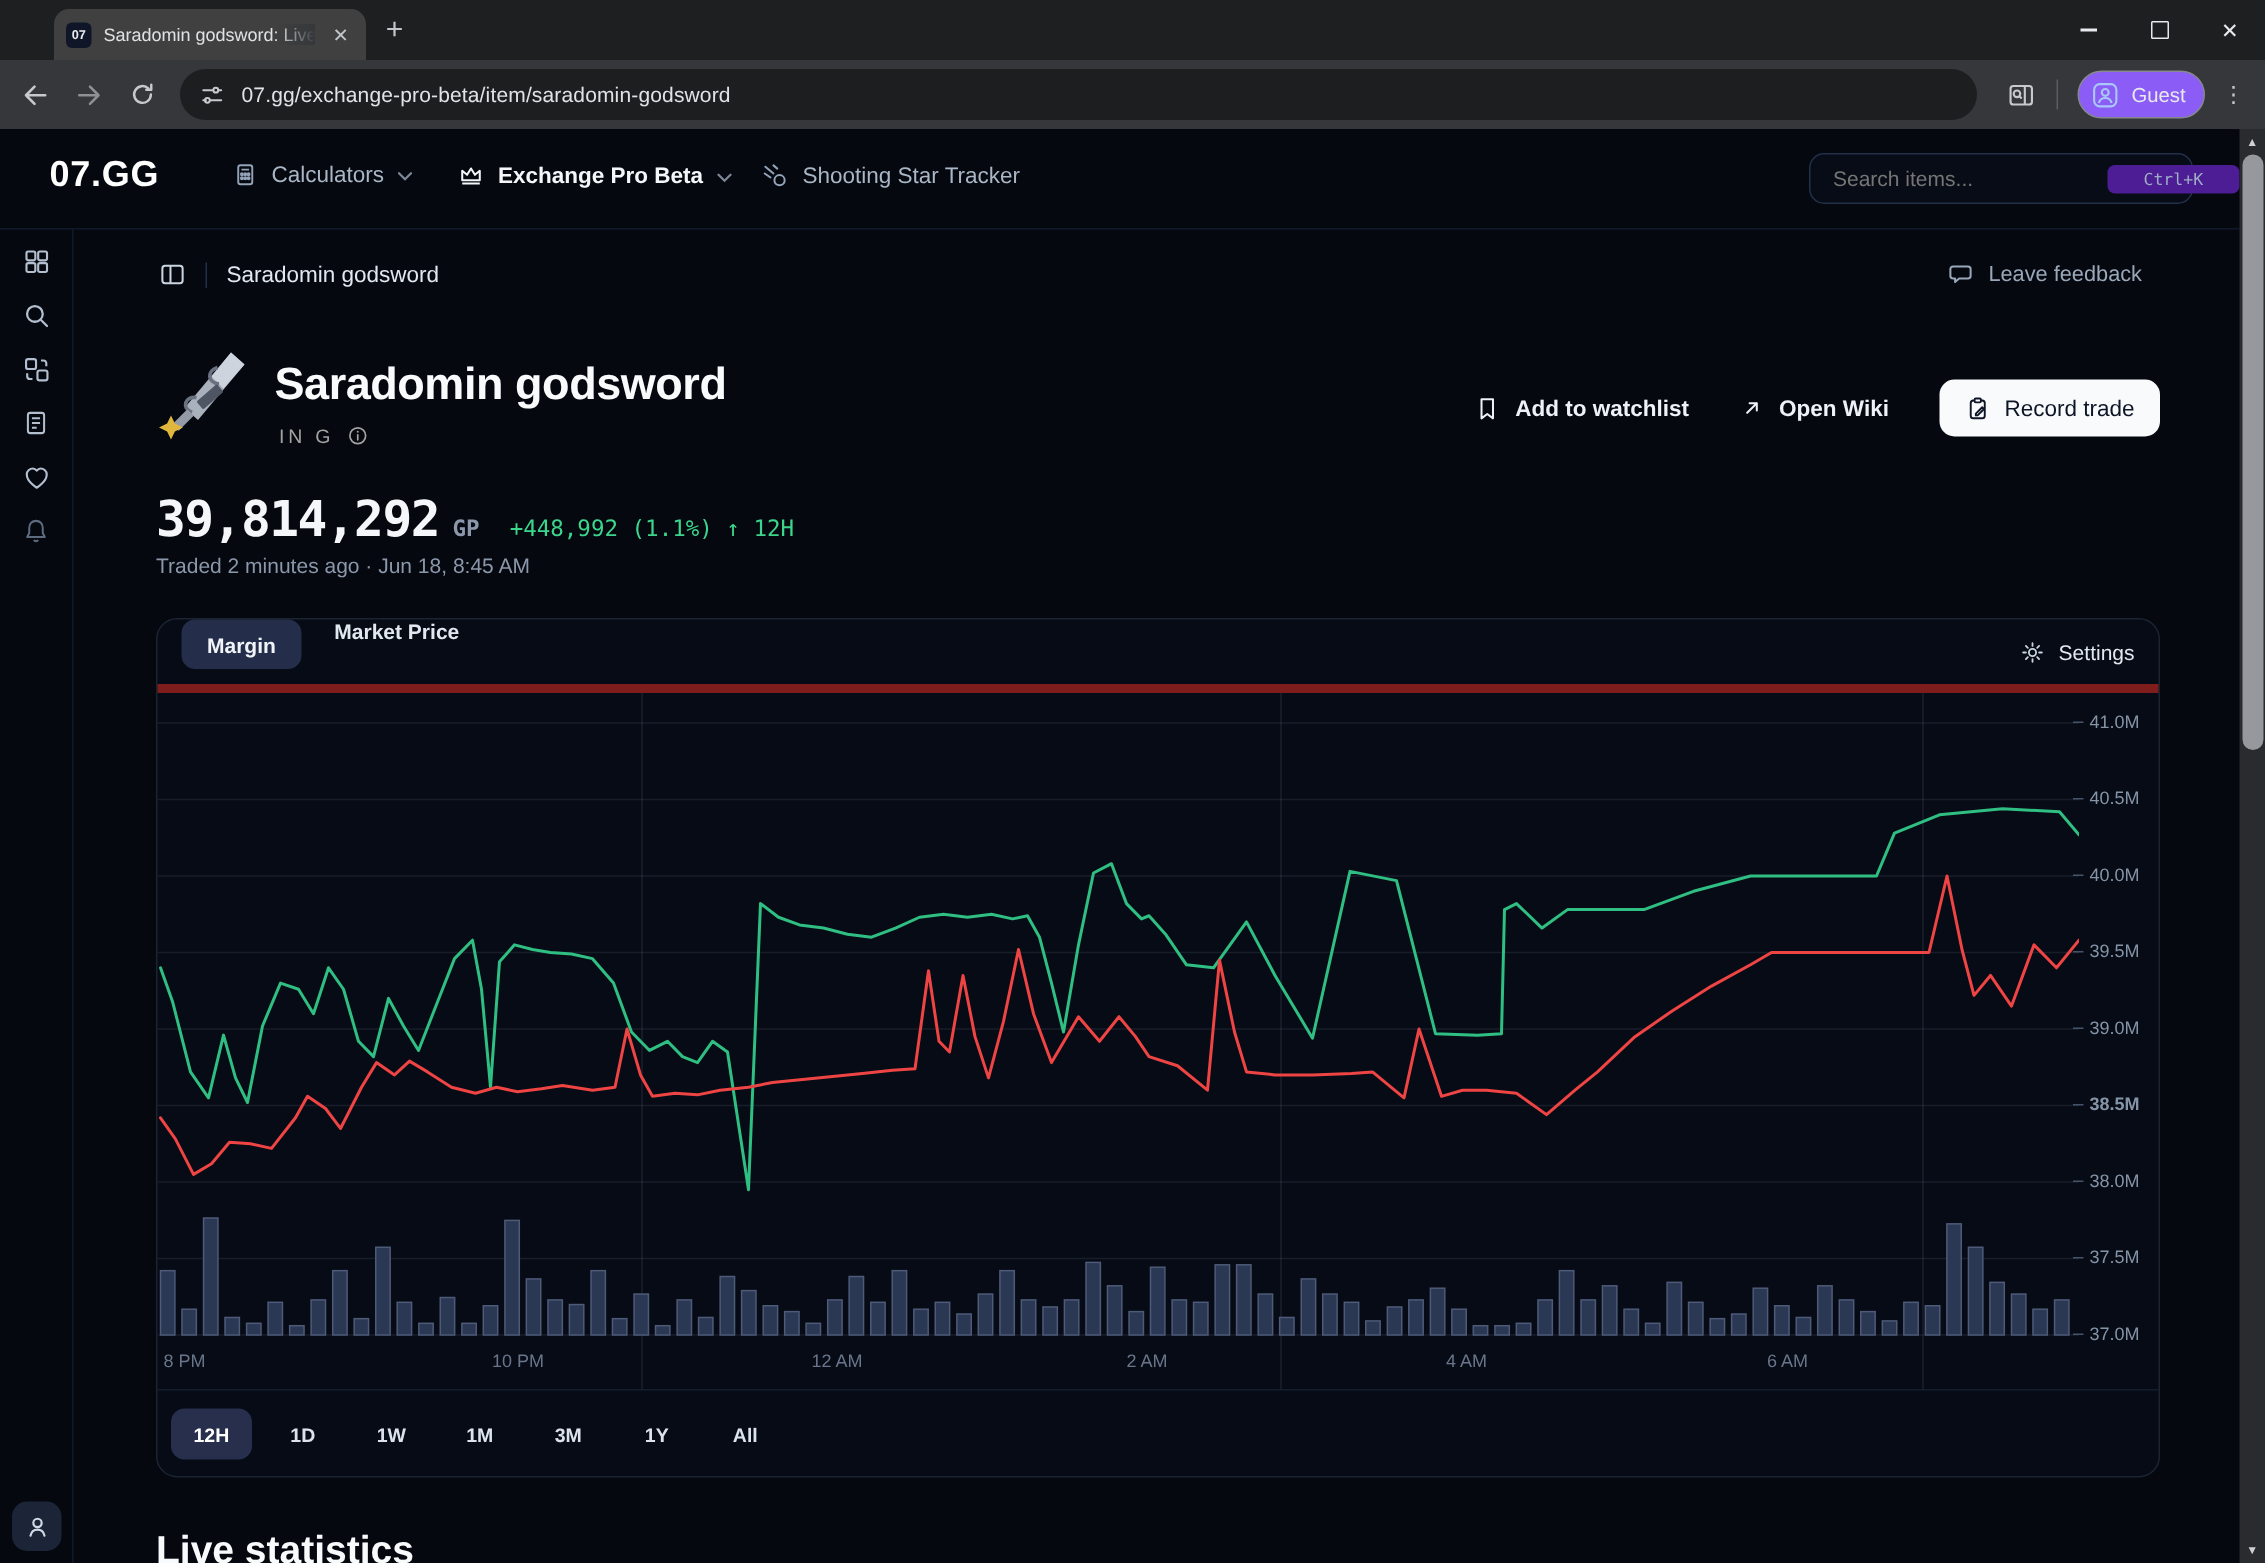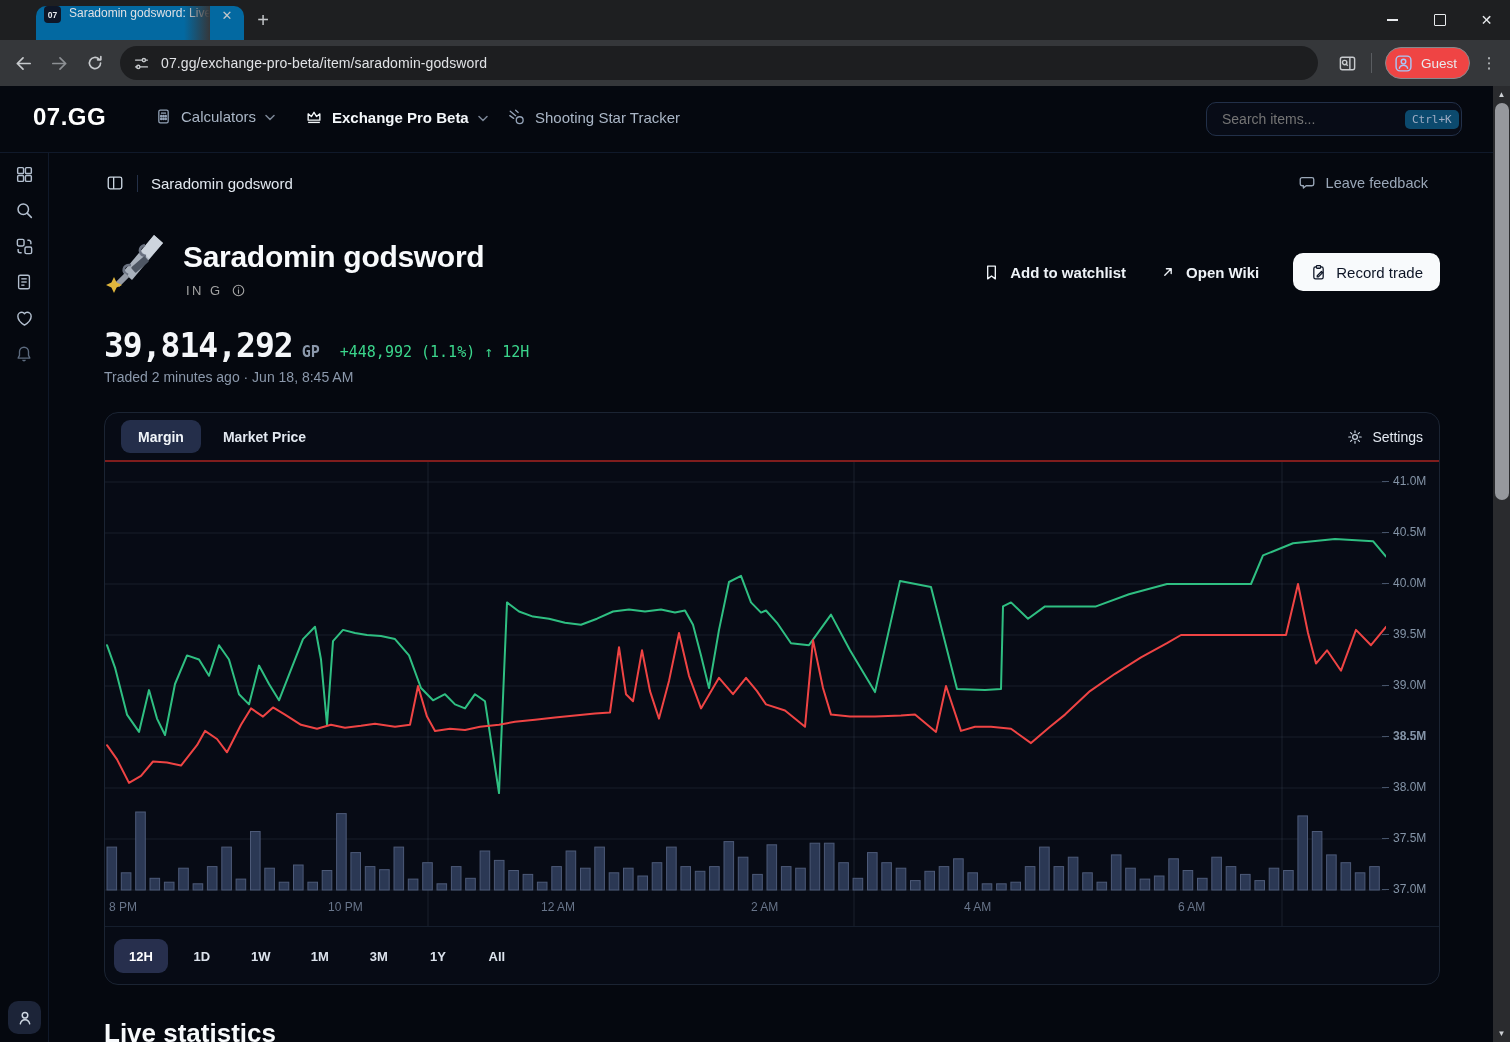--- a/index.html
+++ b/index.html
@@ -3,22 +3,22 @@
 <meta charset="utf-8">
 <style>
   html,body{margin:0;padding:0}
   body{width:1510px;height:1042px;position:relative;overflow:hidden;background:#05080f;
        font-family:"Liberation Sans",sans-serif;-webkit-font-smoothing:antialiased}
   svg{display:block}
   .ico{display:flex;align-items:center;justify-content:center}
 
   
   .tabstrip{position:absolute;top:0;left:0;right:0;height:40px;background:#1e1f21}
-  .tab{position:absolute;left:36px;top:6px;width:208px;height:34px;background:#0369a1;
-       border-radius:10px 10px 0 0;display:flex;padding:0 8px;box-sizing:border-box;gap:8px}
+  .tab{position:absolute;left:36px;top:6px;width:208px;height:34px;background:#404040;
+       border-radius:10px 10px 0 0;display:flex;align-items:center;padding:0 8px;box-sizing:border-box;gap:8px}
   .favicon{width:17px;height:17px;border-radius:4px;background:#0e1627;color:#e8eaed;font-size:8.5px;
        font-weight:700;display:flex;align-items:center;justify-content:center;flex:none}
   .tab-title{color:#dfe1e5;font-size:12px;white-space:nowrap;overflow:hidden;width:142px;position:relative}
   .tab-title::after{content:"";position:absolute;right:0;top:0;bottom:0;width:26px;
        background:linear-gradient(90deg,rgba(53,55,58,0),#35373a)}
   .tab-close{color:#c3c6c9;font-size:13px;margin-left:auto;width:18px;height:18px}
   .newtab{position:absolute;left:250px;top:7px;width:26px;height:26px;color:#c3c6c9;font-size:20px;font-weight:300}
   .wincontrols{position:absolute;right:0;top:0;height:40px;display:flex}
   .winbtn{width:47px;height:40px;color:#e8eaed}
   .minbar{width:11px;height:1.4px;background:#e8eaed}
@@ -26,36 +26,36 @@
   .closex{font-size:14px}
   .toolbar{position:absolute;top:40px;left:0;right:0;height:46px;background:#35373a}
   .tb-ico{position:absolute;top:6px;width:34px;height:34px;color:#c7cacd}
   .tb-ico.dim{color:#8d9094}
   .urlbar{position:absolute;left:120px;top:6px;width:1198px;height:34px;border-radius:17px;background:#1d1e20;
        display:flex;align-items:center}
   .tune{margin-left:13px;color:#c7cacd}
   .url{margin-left:11px;color:#e0e2e5;font-size:14px;letter-spacing:.1px}
   .divi{position:absolute;left:1371px;top:13px;width:1px;height:20px;background:#5a5d61}
   .guest{position:absolute;left:1385px;top:7px;height:32px;padding:0 12px 0 8px;border:1px solid #85898d;
-       border-radius:16px;background:#ef4444;display:flex;align-items:center;gap:8px;box-sizing:border-box}
+       border-radius:16px;background:#8b5cf6;display:flex;align-items:center;gap:8px;box-sizing:border-box}
   .guest span{color:#e8eaed;font-size:13.5px}
   .kebab{position:absolute;left:1474px;top:6px;width:30px;height:34px;color:#c7cacd;font-size:15px;letter-spacing:0}
 
   
   .page{position:absolute;top:86px;left:0;width:1510px;height:956px;background:#05080f}
   .topnav{position:absolute;top:0;left:0;right:17px;height:66px;border-bottom:1px solid #10192a}
   .logo{position:absolute;left:33px;top:17px;font-size:24px;font-weight:800;color:#fff;letter-spacing:.5px}
   .navitem{position:absolute;top:22px;display:flex;align-items:center;gap:9px;color:#aab6c6;font-size:15px;font-weight:500}
   .navitem.active{color:#f4f7fa;font-weight:600}
   .chev{color:#7c8797;margin-top:2px}
   .searchbox{position:absolute;left:1206px;top:16px;width:256px;height:34px;border:1px solid #223049;border-radius:10px;
        display:flex;align-items:center;box-sizing:border-box;padding:0 7px 0 13px;background:rgba(13,20,36,.4)}
   .searchbox input{flex:1;background:transparent;border:none;outline:none;color:#fef9c3;font-size:14px;
        font-family:"Liberation Sans",sans-serif}
-  .kbd{background:#0c4a6e;color:#9fadc4;border-radius:5px;padding:3px 7px;font-size:11px;
+  .kbd{background:#4c1d95;color:#9fadc4;border-radius:5px;padding:3px 24px;font-size:11px;
        font-family:"DejaVu Sans Mono",monospace}
 
   .sidebar{position:absolute;top:66px;left:0;width:49px;bottom:0;border-right:1px solid #10192a;
        display:flex;flex-direction:column;align-items:center;padding-top:12px;gap:16px;box-sizing:border-box}
   .side-ico{width:36px;height:20px;color:#b3bfcf}
   .side-ico.dim{color:#5d6b7f}
   .profile-btn{position:absolute;bottom:8px;left:8px;width:33px;height:33px;border-radius:10px;background:#1c2438;color:#cfd8e3}
 
   .breadcrumb{position:absolute;left:106px;top:88px;display:flex;align-items:center;gap:13px}
   .bc-ico{color:#cbd5e1}
@@ -75,22 +75,22 @@
   .price-row{position:absolute;left:104px;top:240px;display:flex;align-items:baseline;
        font-family:"DejaVu Sans Mono",monospace}
   .price-big{font-size:33px;font-weight:700;color:#f4f6f9;letter-spacing:-1px}
   .price-cur{font-size:15px;color:#8b98ab;font-weight:600;margin-left:9px}
   .price-change{font-size:15px;color:var(--positive,#3bd68c);margin-left:20px;display:flex;gap:9px}
   .traded{position:absolute;left:104px;top:283px;font-size:14px;color:#8b98ab}
 
   
   .card{position:absolute;left:104px;top:326px;width:1336px;height:573px;background:#070b15;
        border:1px solid #1b2433;border-radius:14px;box-sizing:border-box}
-  .card-head{position:absolute;top:0;left:0;right:0;height:49px;border-bottom:2px solid #7f1d1d;
-       display:flex;align-items:center;padding:0 16px;box-sizing:border-box}
+  .card-head{position:absolute;top:0;left:0;right:0;height:49px;border-bottom:6px solid #7f1d1d;
+       display:flex;padding:0 16px;box-sizing:border-box}
   .tab-margin{height:33px;padding:0 17px;border-radius:9px;background:#242e4a;color:#f1f5f9;
        font-size:14px;font-weight:600;display:flex;align-items:center}
   .tab-market{margin-left:22px;color:#e2e8f0;font-size:14px;font-weight:600}
   .settings{margin-left:auto;display:flex;align-items:center;gap:9px;color:#e2e8f0;font-size:14px;font-weight:500}
   .gear{color:#cbd5e1;font-size:15px}
   #plot{position:absolute;left:0;top:49px}
   #ylabels{position:absolute;left:1277px;top:49px;width:59px;height:432px}
   .ylab{position:absolute;display:flex;align-items:center;gap:4px;color:#8494a7;font-size:12px;white-space:nowrap}
   .ylab i{display:block;width:7px;height:1px;background:#46546a}
   #xlabels{position:absolute;left:0;top:487px;width:1281px;height:18px}

